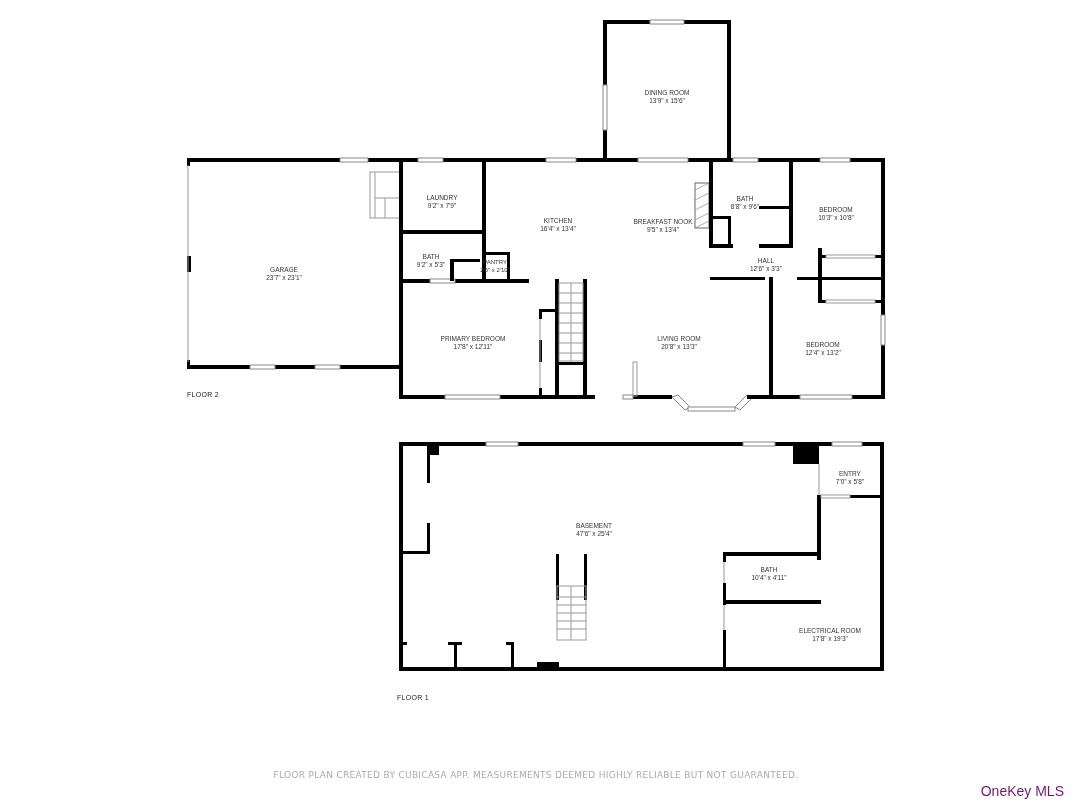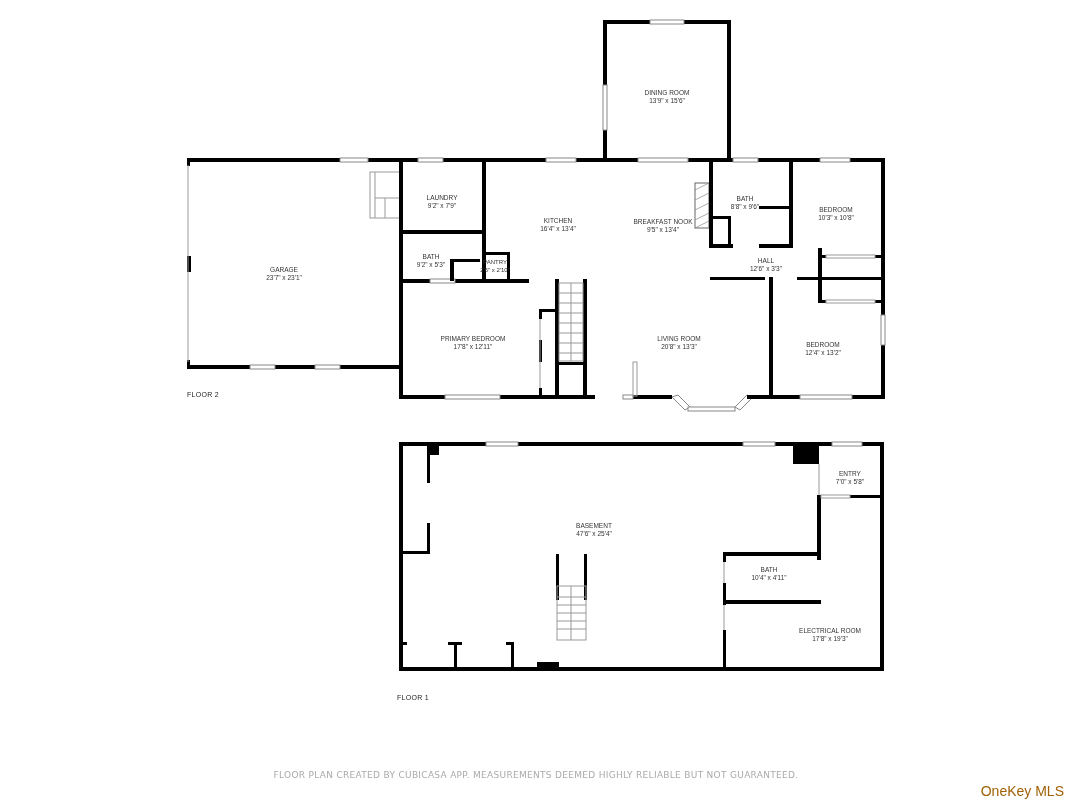--- a/index.html
+++ b/index.html
@@ -4,21 +4,21 @@
 <style>
   html, body { margin:0; padding:0; background:#ffffff; }
   body { width:1072px; height:804px; position:relative; overflow:hidden; font-family:"Liberation Sans", sans-serif; }
   #plan { position:absolute; left:0; top:0; width:1072px; height:804px; }
   .wall { fill:#000; }
   .win { fill:#fff; stroke:#888; stroke-width:1; }
   .thin { fill:none; stroke:#999; stroke-width:1; }
   .lbl { position:absolute; text-align:center; font-size:6.5px; color:#333; line-height:8px; white-space:nowrap; transform:translateX(-50%); }
   .floor-label { position:absolute; font-size:7px; color:#222; letter-spacing:0.3px; }
   .footer { position:absolute; left:0; width:1072px; top:770px; text-align:center; font-size:9px; color:#aaa; letter-spacing:0.3px; font-family:"DejaVu Sans", sans-serif; }
-  .brand { position:absolute; right:8px; top:783px; font-size:14px; color:#a16207; }
+  .brand { position:absolute; right:8px; top:783px; font-size:14px; color:#701a75; }
 </style>
 </head>
 <body>
 
 <svg id="plan" viewBox="0 0 1072 804" xmlns="http://www.w3.org/2000/svg">
 
   <g>
 
     <rect class="wall" x="603" y="20" width="4" height="140"></rect>
     <rect class="wall" x="727" y="20" width="4" height="140"></rect>

